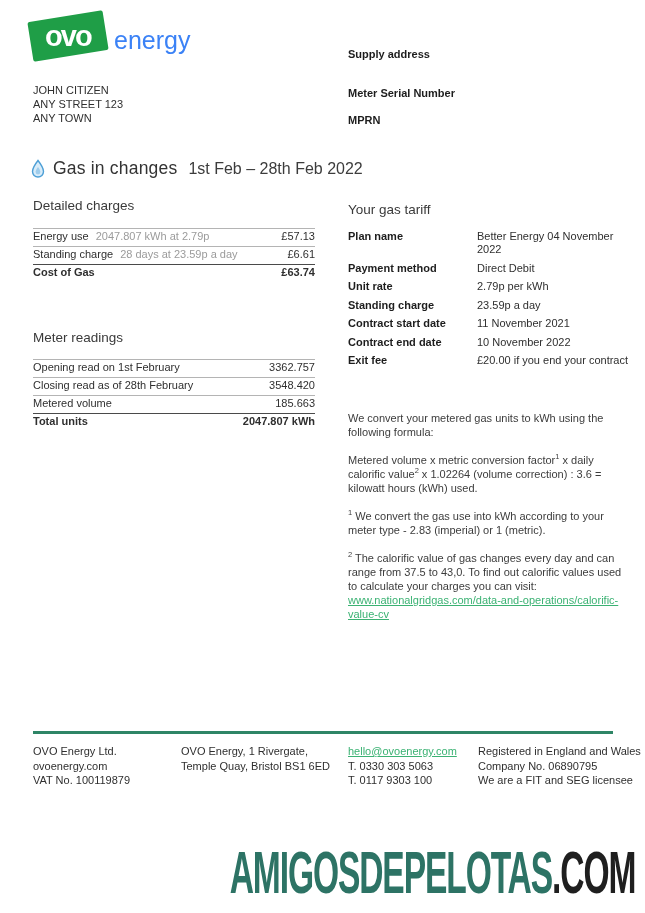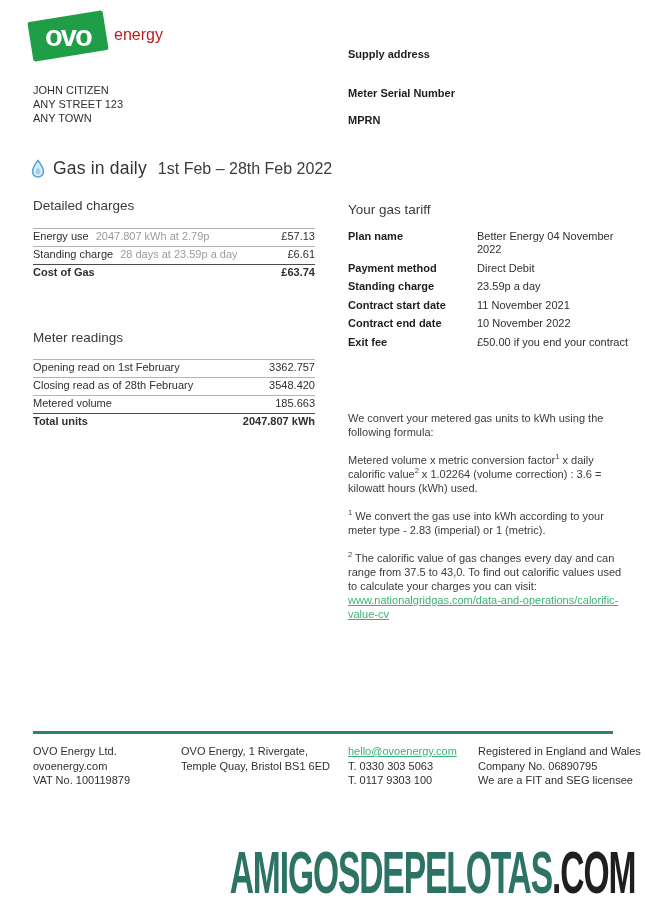--- a/index.html
+++ b/index.html
@@ -14,21 +14,21 @@
   
   .logo-box{
     left:30px; top:16px; width:76px; height:40px; background:#1f9e47;
     transform:rotate(-9deg); border-radius:2px;
     display:flex; align-items:center; justify-content:center;
   }
   .logo-ovo{
     transform:rotate(9deg); color:#ffffff; font-weight:800;
     font-size:29px; letter-spacing:-2px; line-height:1;
   }
-  .logo-word{ left:114px; top:26px; color:#b91c1c; font-size:16px; font-weight:400; letter-spacing:0; }
+  .logo-word{ left:114px; top:26px; color:#3b82f6; font-size:25px; font-weight:400; letter-spacing:0; }
 
   
   .cust-address{ left:33px; top:83px; font-size:11px; line-height:14px; color:#2f2f2f; }
   .supply-label{ left:348px; font-size:11px; font-weight:700; color:#1d1d1d; }
 
   
   .section-head{ left:30px; top:158px; display:flex; align-items:baseline; }
   .flame-wrap{ width:16px; height:20px; margin-right:7px; align-self:center; }
   .section-title{ font-size:17.5px; color:#333333; letter-spacing:.2px; }
   .section-dates{ font-size:16px; color:#3c3c3c; margin-left:11px; }
@@ -91,21 +91,21 @@
 <div class="abs supply-label" style="top:87px;">Meter Serial Number</div>
 <div class="abs supply-label" style="top:114px;">MPRN</div>
 
 <div class="abs section-head">
   <span class="flame-wrap">
     <svg width="16" height="20" viewBox="0 0 16 20">
       <path d="M8 1.5 C8 1.5 2.5 8.5 2.5 12.5 a5.5 5.5 0 0 0 11 0 C13.5 8.5 8 1.5 8 1.5 Z" fill="#d9ecf9" stroke="#4d9fd6" stroke-width="1.4"></path>
       <path d="M8 8 C8 8 5.6 11 5.6 13 a2.4 2.4 0 0 0 4.8 0 C10.4 11 8 8 8 8 Z" fill="#9fcdec"></path>
     </svg>
   </span>
-  <span class="section-title">Gas in daily</span>
+  <span class="section-title">Gas in changes</span>
   <span class="section-dates">1st Feb – 28th Feb 2022</span>
 </div>
 
 <div class="abs col-heading" style="left:33px; top:198px;">Detailed charges</div>
 
 <div class="abs tbl" style="left:33px; top:228px;">
   <div class="tbl-row">
     <span class="row-label">Energy use</span>
     <span class="row-detail">2047.807 kWh at 2.79p</span>
     <span class="row-amount">£57.13</span>
@@ -147,34 +147,38 @@
 <div class="abs tariff-rows">
   <div class="t-row gap-after">
     <span class="t-label">Plan name</span>
     <span class="t-value">Better Energy 04 November 2022</span>
   </div>
   <div class="t-row">
     <span class="t-label">Payment method</span>
     <span class="t-value">Direct Debit</span>
   </div>
   <div class="t-row">
+    <span class="t-label">Unit rate</span>
+    <span class="t-value">2.79p per kWh</span>
+  </div>
+  <div class="t-row">
     <span class="t-label">Standing charge</span>
     <span class="t-value">23.59p a day</span>
   </div>
   <div class="t-row">
     <span class="t-label">Contract start date</span>
     <span class="t-value">11 November 2021</span>
   </div>
   <div class="t-row">
     <span class="t-label">Contract end date</span>
     <span class="t-value">10 November 2022</span>
   </div>
   <div class="t-row">
     <span class="t-label">Exit fee</span>
-    <span class="t-value">£50.00 if you end your contract</span>
+    <span class="t-value">£20.00 if you end your contract</span>
   </div>
 </div>
 
 <div class="abs note">
   <p><span>We convert your metered gas units to kWh using the following formula:</span></p>
   <p><span>Metered volume x metric conversion factor</span><sup>1</sup><span> x daily calorific value</span><sup>2</sup><span> x 1.02264 (volume correction) : 3.6 = kilowatt hours (kWh) used.</span></p>
   <p><sup>1</sup><span> We convert the gas use into kWh according to your meter type - 2.83 (imperial) or 1 (metric).</span></p>
   <p style="margin-bottom:0;"><sup>2</sup><span> The calorific value of gas changes every day and can range from 37.5 to 43,0. To find out calorific values used to calculate your charges you can visit:</span><br>
     <a class="green-link" href="#">www.nationalgridgas.com/data-and-operations/calorific-value-cv</a>
   </p>

